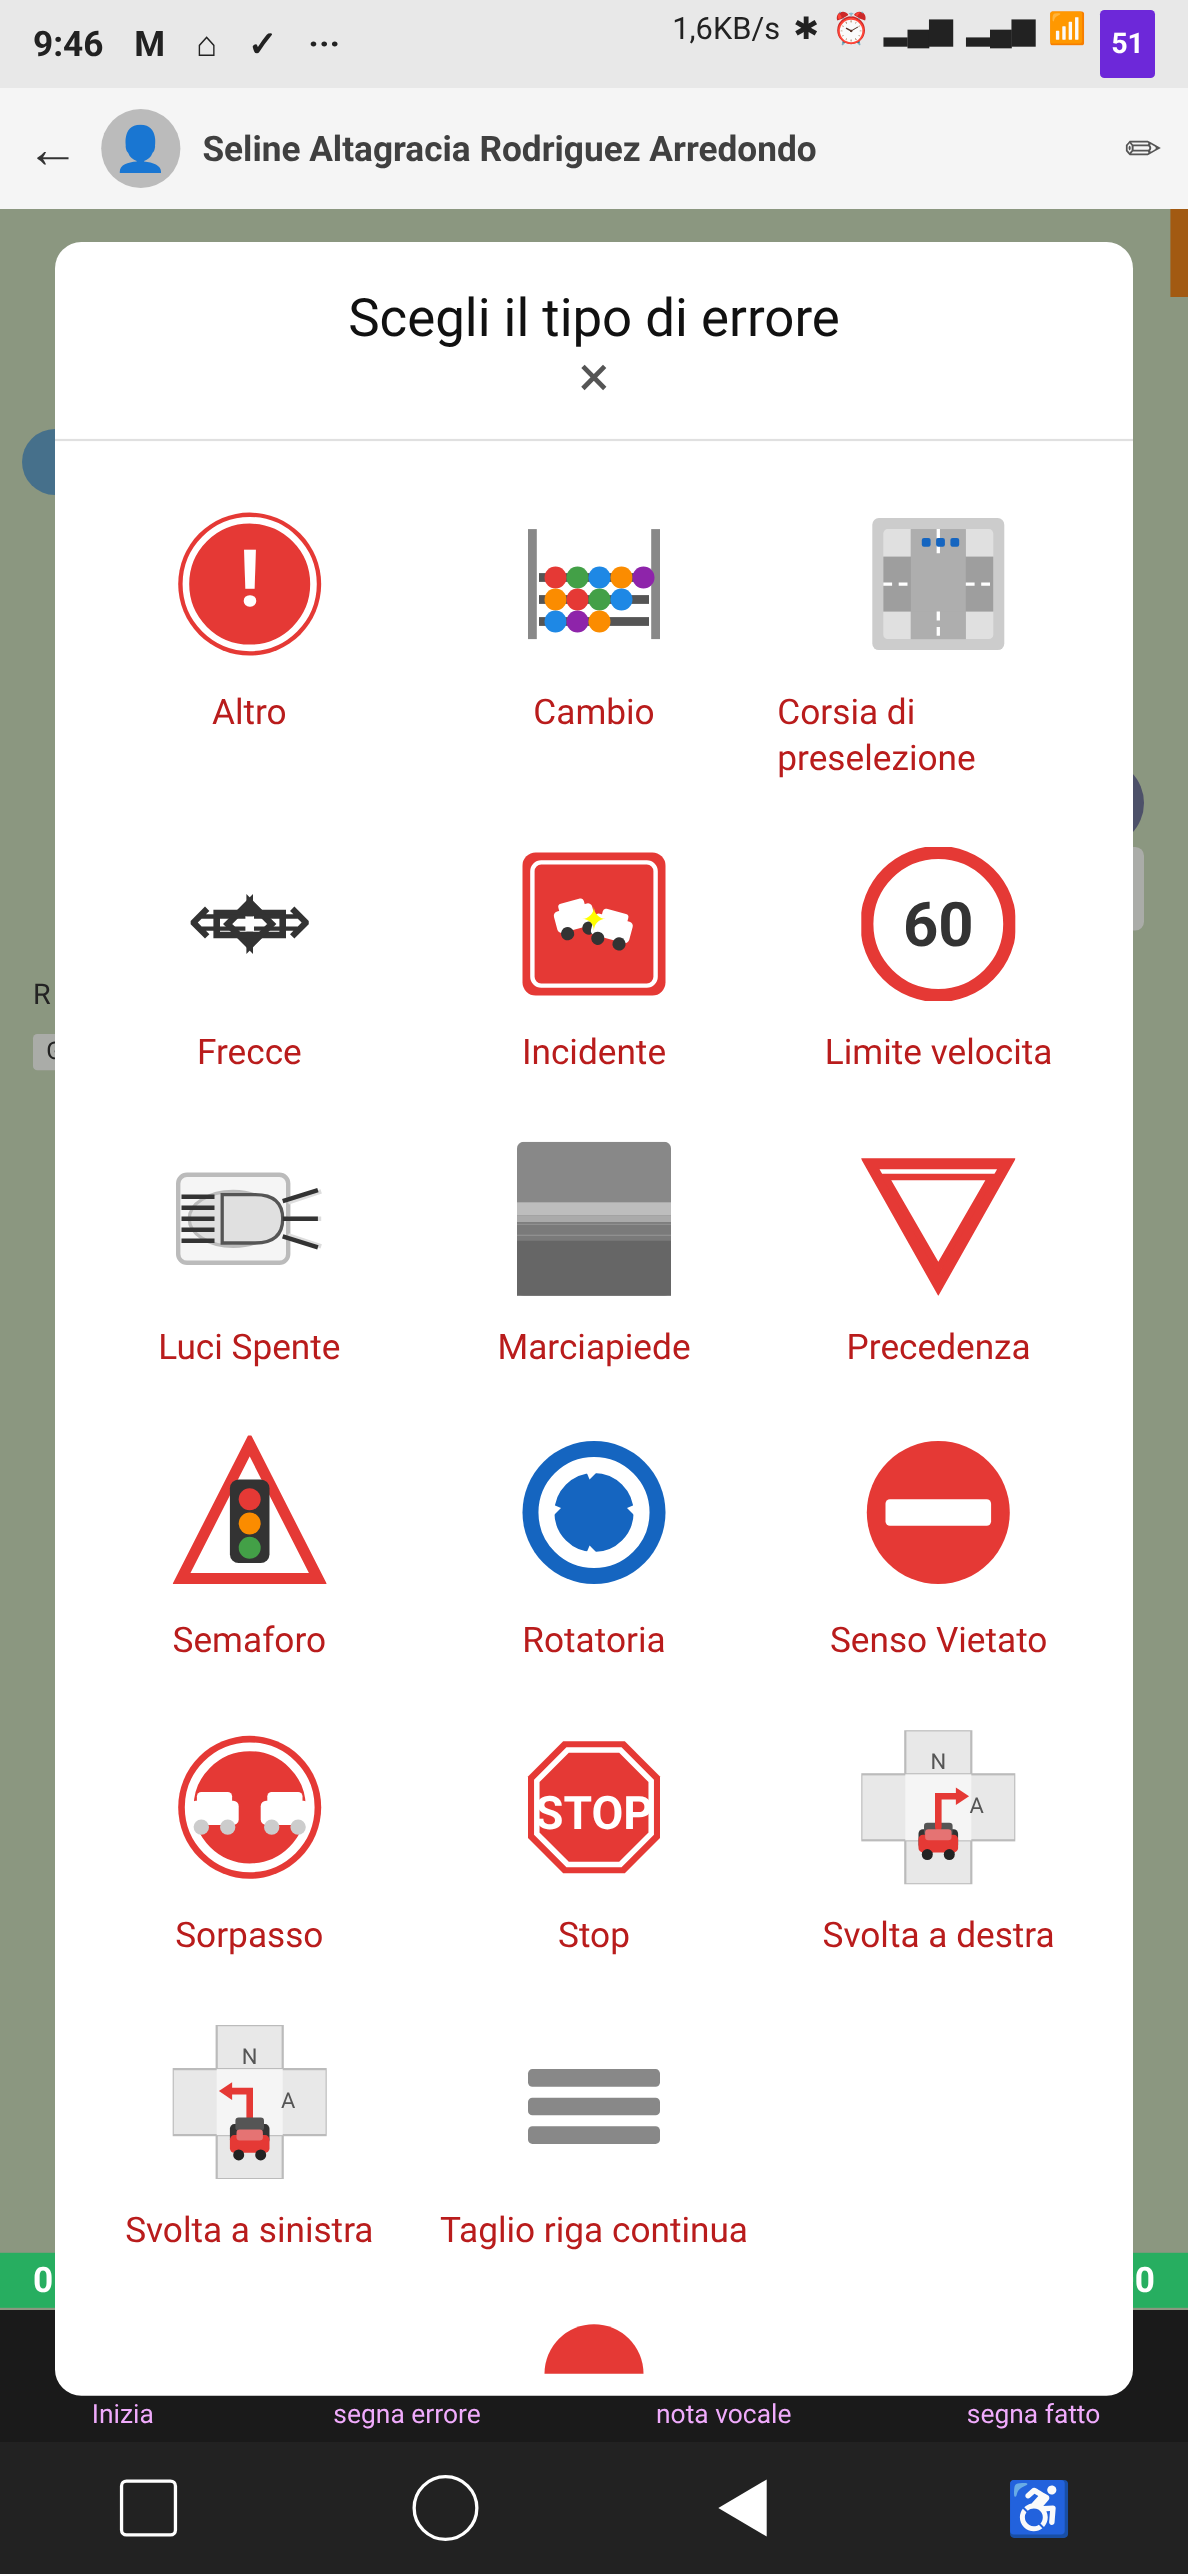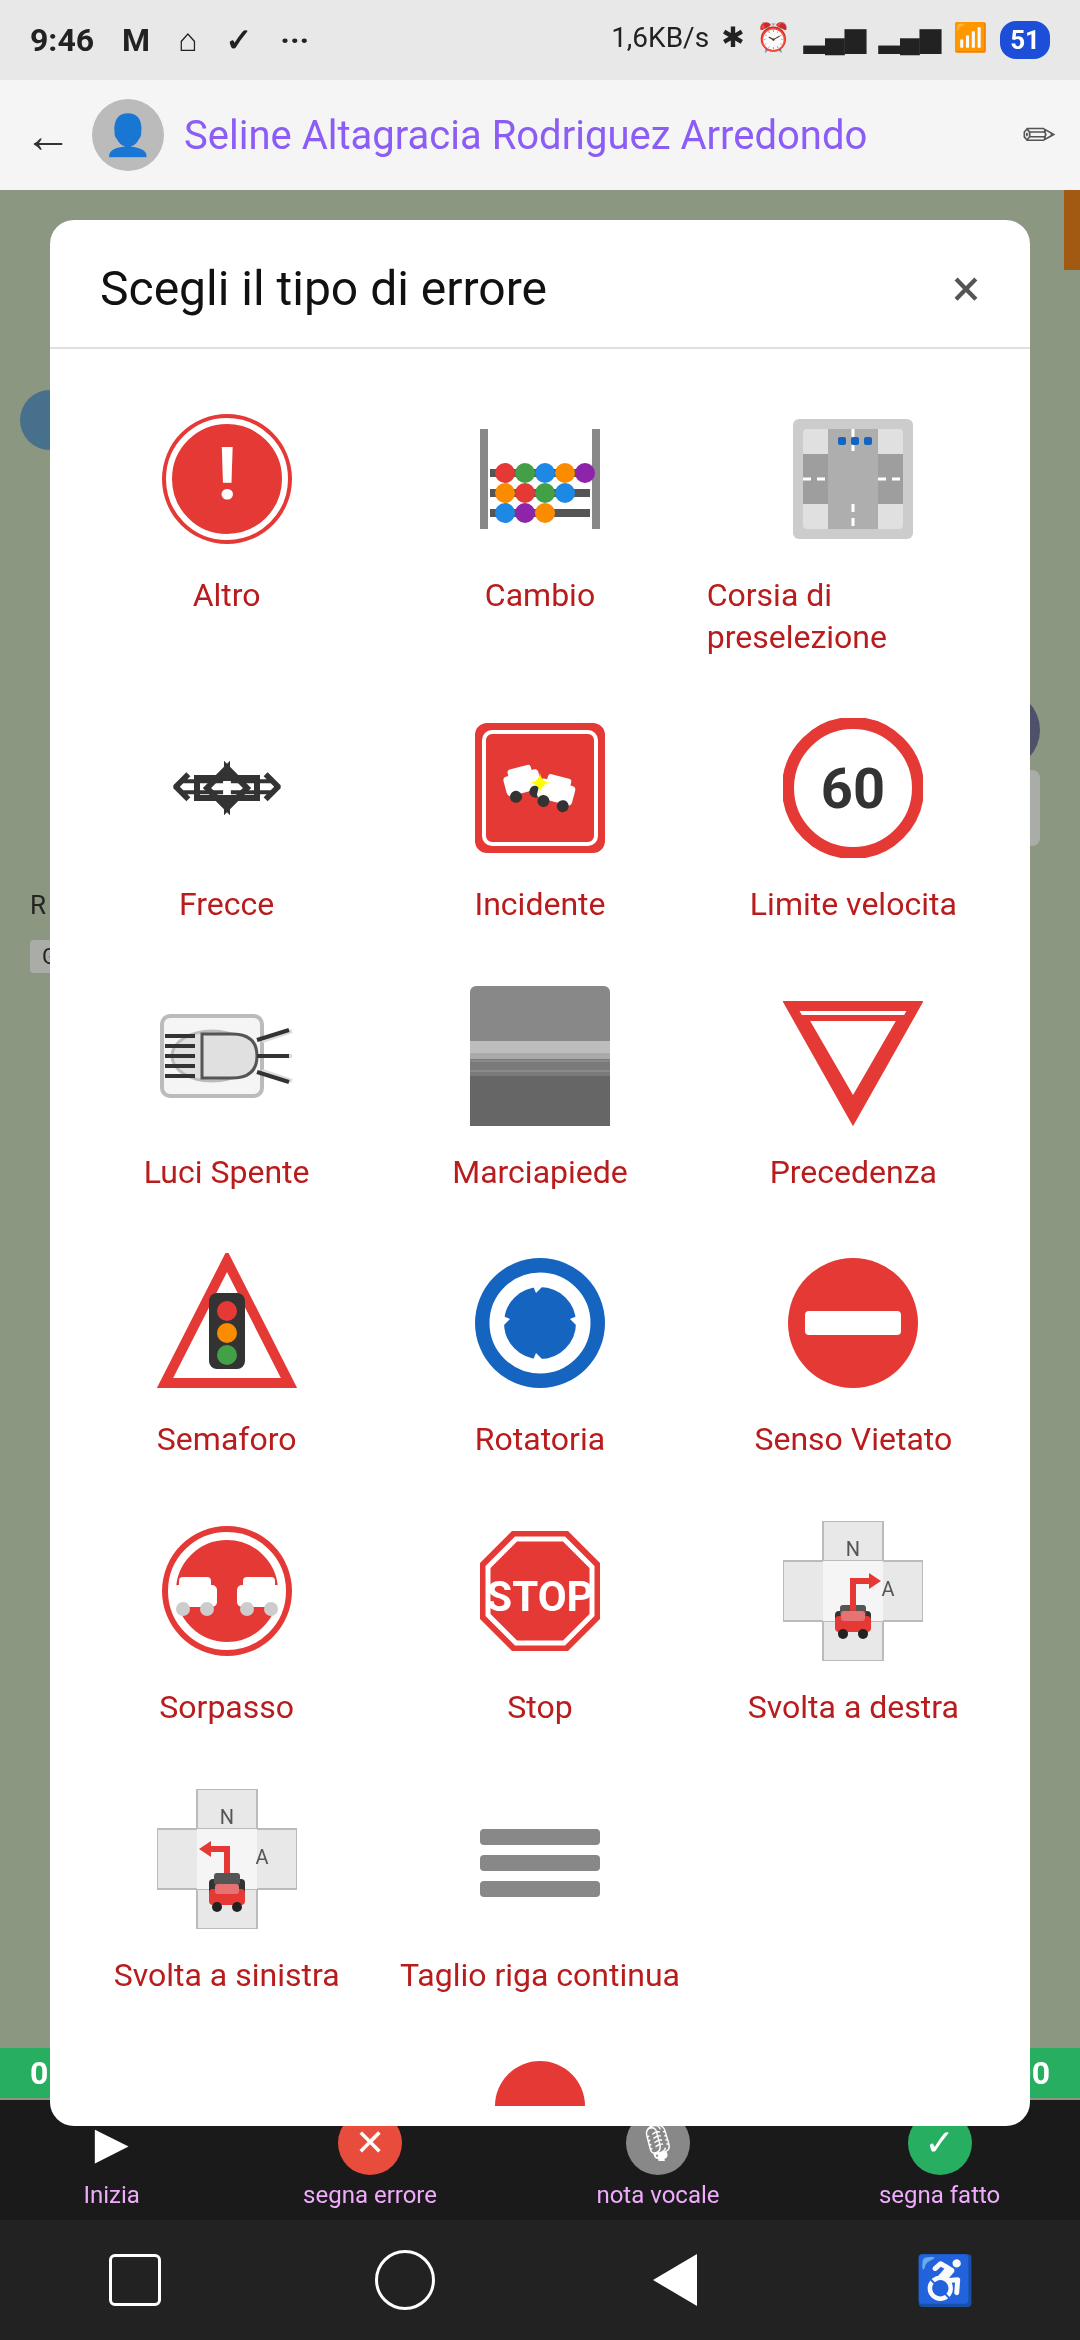--- a/index.html
+++ b/index.html
@@ -37,24 +37,24 @@
       font-size: 28px;
       color: #222;
       display: flex;
       align-items: flex-start;
       gap: 12px;
     }
     .battery-indicator {
       display: flex;
       align-items: center;
       gap: 4px;
-      background: #1d4ed8;
+      background: #6d28d9;
       color: white;
-      padding: 4px 10px;
-      border-radius: 16px;
+      padding: 16px 10px;
+      border-radius: 4px;
       font-size: 26px;
       font-weight: bold;
     }
 
     
     .app-header {
       width: 100%;
       height: 110px;
       background: #f5f5f5;
       display: flex;
@@ -75,23 +75,23 @@
       background: #bbb;
       border-radius: 50%;
       display: flex;
       align-items: center;
       justify-content: center;
       font-size: 40px;
       color: #777;
     }
     .header-title {
       flex: 1;
-      font-size: 40px;
-      color: #8b5cf6;
-      font-weight: 400;
+      font-size: 32px;
+      color: #404040;
+      font-weight: 700;
     }
     .edit-icon {
       font-size: 40px;
       color: #555;
     }
 
     
     .map-bg {
       position: absolute;
       top: 190px;
@@ -245,20 +245,21 @@
       border-radius: 24px;
       z-index: 300;
       overflow: hidden;
       padding-bottom: 20px;
     }
     .dialog-header {
       display: flex;
       align-items: center;
       justify-content: space-between;
       padding: 40px 50px 30px 50px;
+      flex-direction: column;
     }
     .dialog-title {
       font-size: 48px;
       font-weight: 400;
       color: #111;
     }
     .dialog-close {
       font-size: 52px;
       color: #555;
       cursor: pointer;

